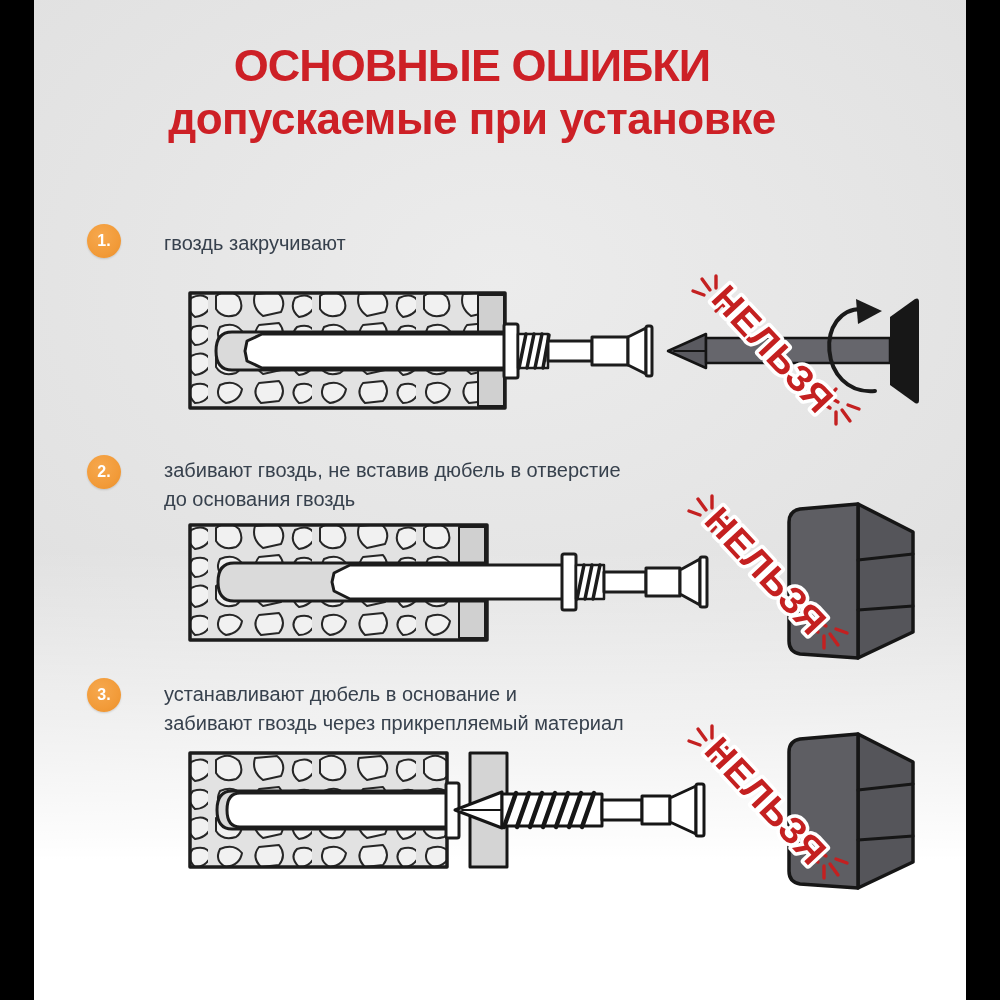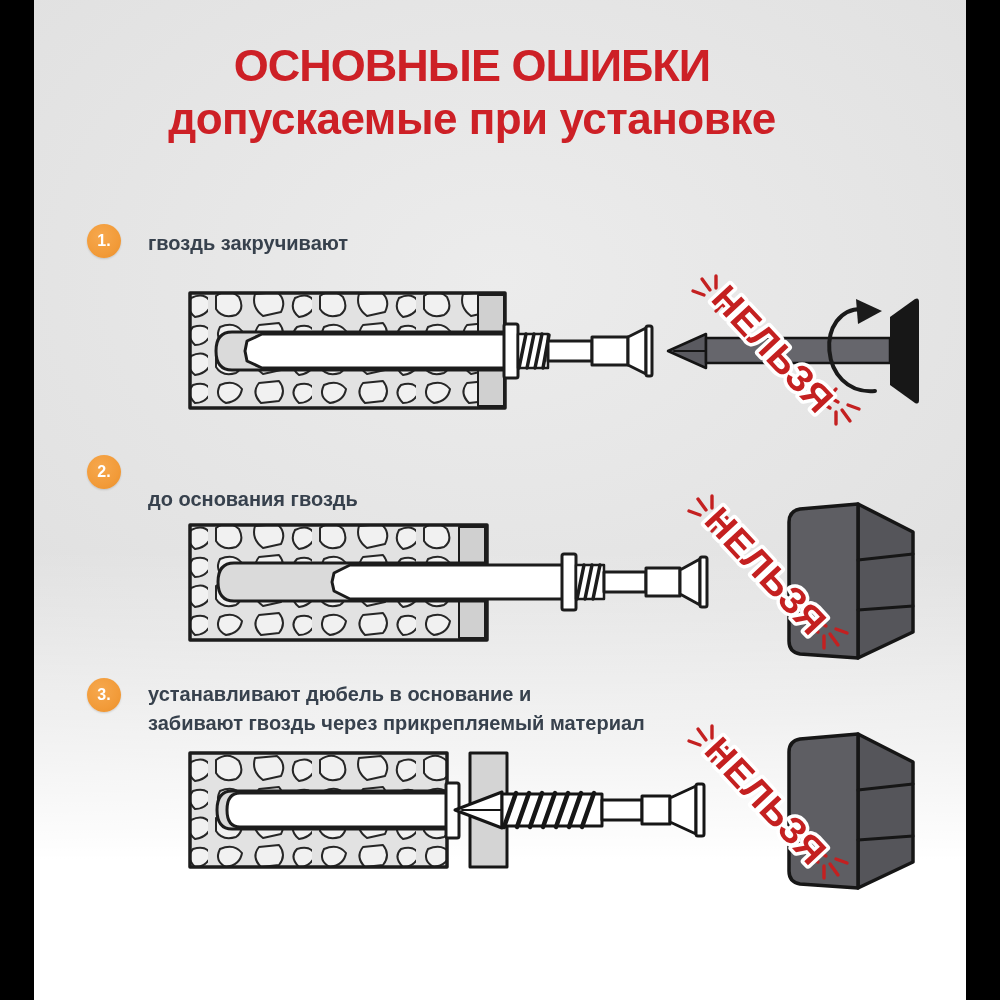--- a/index.html
+++ b/index.html
@@ -16,21 +16,21 @@
   header{position:absolute;left:34px;top:40px;width:876px;text-align:center;color:#cd2026;}
   h1{margin:0;font-size:45px;line-height:52px;font-weight:bold;letter-spacing:-1px;}
   .sub{font-size:44px;line-height:46px;font-weight:bold;letter-spacing:-0.5px;margin-top:4px;}
   .num{
     position:absolute;width:34px;height:34px;border-radius:50%;
     background:radial-gradient(circle at 40% 35%, #f6a84e 0%, #f29b39 60%, #e98f2b 100%);
     color:#fff;font-size:16px;font-weight:bold;
     display:flex;align-items:center;justify-content:center;
     box-shadow:0 1px 2px rgba(0,0,0,0.15);
   }
-  .lines{position:absolute;left:148px;color:#37414d;font-size:20px;line-height:29px;font-weight:bold;white-space:nowrap;}
+  .lines{position:absolute;left:164px;color:#37414d;font-size:20px;line-height:29px;font-weight:normal;white-space:nowrap;}
   svg.illus{position:absolute;left:0;top:0;}
   text.forbid{
     font-family:"Liberation Sans",sans-serif;
     font-size:37px;font-weight:bold;letter-spacing:1px;
     fill:#c42020;stroke:#ffffff;stroke-width:7px;paint-order:stroke;
   }
 </style>
 </head>
 <body>
 
@@ -45,21 +45,21 @@
     </div>
   </header>
 
   <div class="num" style="left:87px;top:224px;">1.</div>
   <div class="lines" style="top:229px;">
     <span>гвоздь закручивают</span>
   </div>
 
   <div class="num" style="left:87px;top:455px;">2.</div>
   <div class="lines" style="top:456px;">
-    <br>
+    <span>забивают гвоздь, не вставив дюбель в отверстие</span><br>
     <span>до основания гвоздь</span>
   </div>
 
   <div class="num" style="left:87px;top:678px;">3.</div>
   <div class="lines" style="top:680px;">
     <span>устанавливают дюбель в основание и</span><br>
     <span>забивают гвоздь через прикрепляемый материал</span>
   </div>
 
   <svg class="illus" width="1000" height="1000" viewBox="0 0 1000 1000" fill="none" stroke-linejoin="round" stroke-linecap="round">

